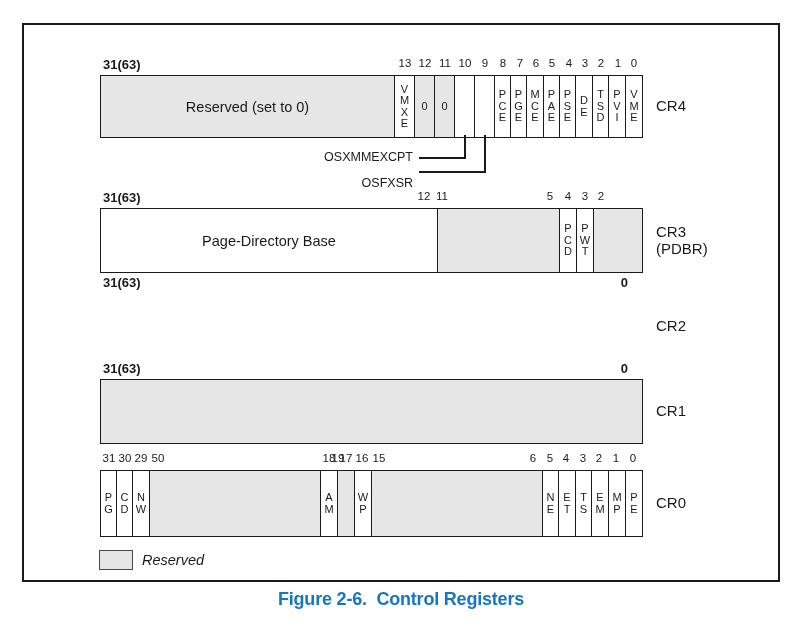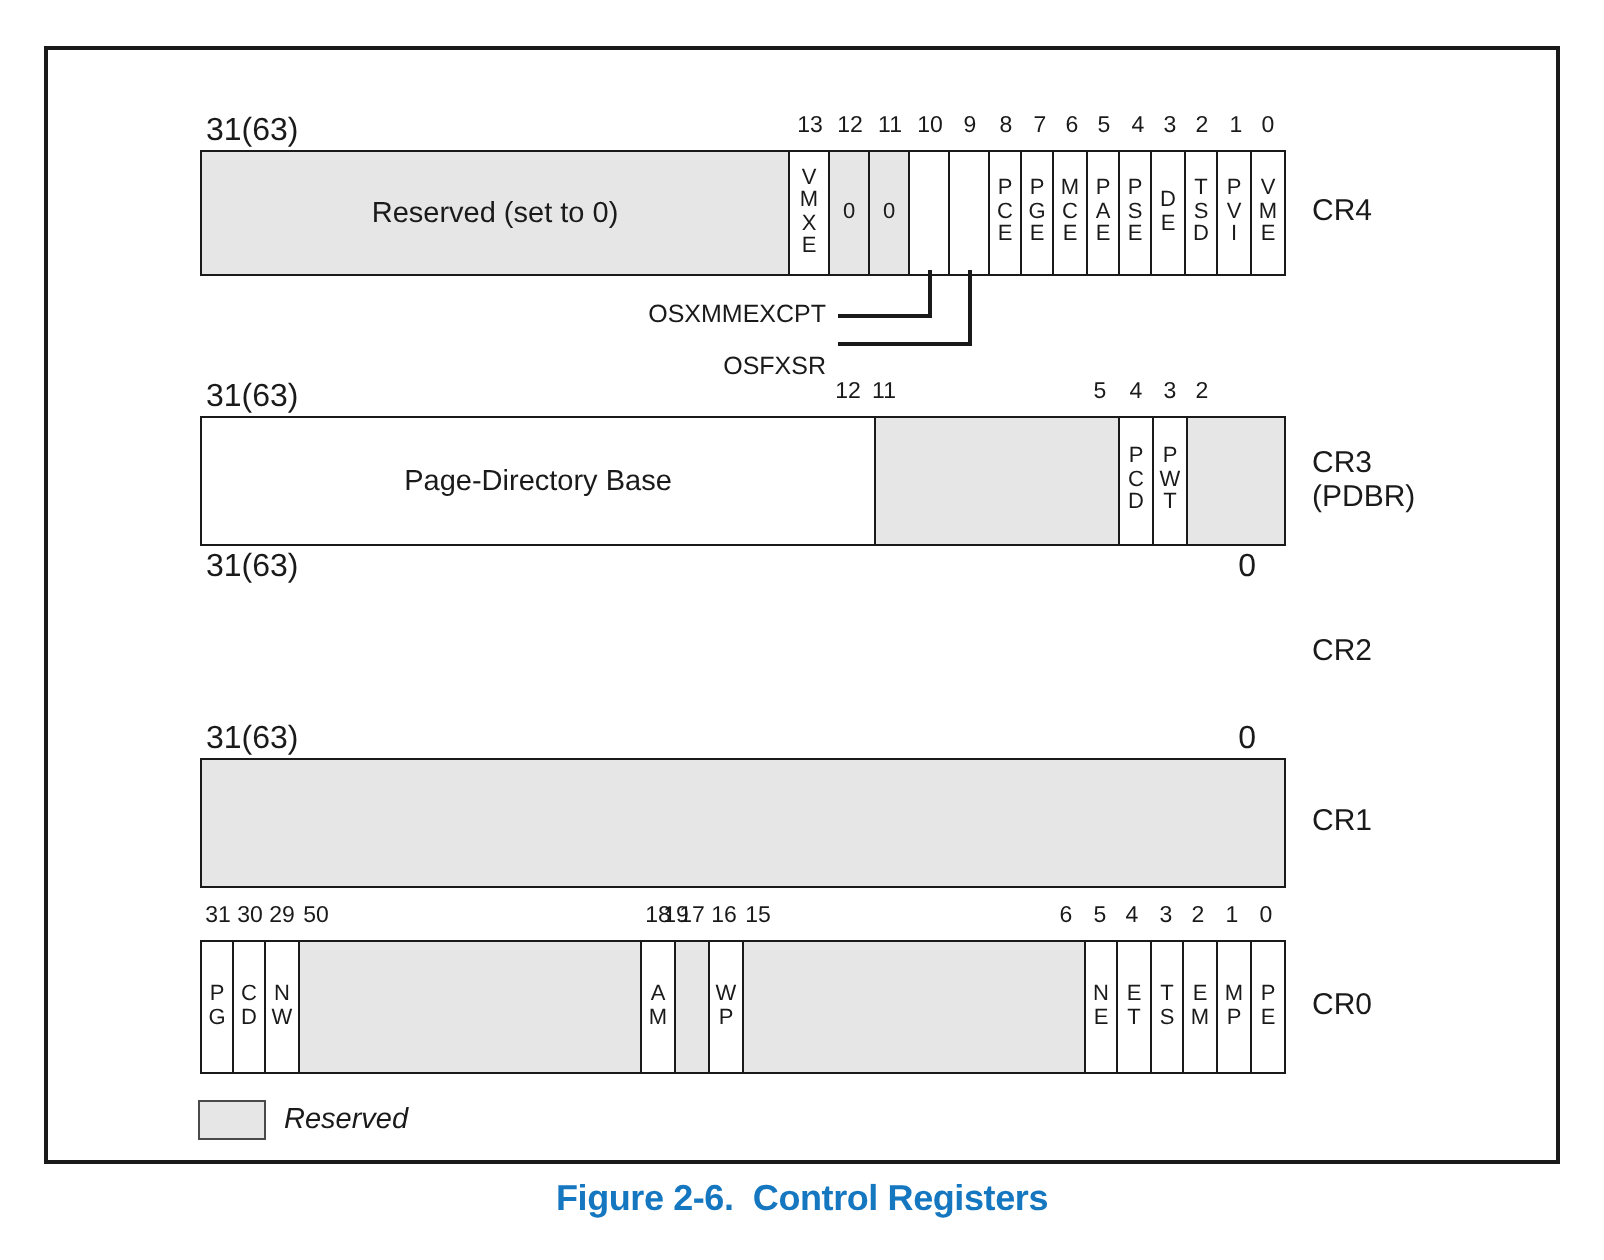--- a/index.html
+++ b/index.html
@@ -27,21 +27,21 @@
   .seg.reserved, .seg.cell-reserved{background:var(--reserved-fill);}
   .seg .big-label{font-size:14.5px;white-space:nowrap;}
   .seg .letters{
     display:flex;flex-direction:column;align-items:center;justify-content:center;
     font-size:11px;line-height:11.5px;
   }
   .bit-label{
     position:absolute;transform:translateX(-50%);
     font-size:11.5px;white-space:nowrap;
   }
-  .corner-label{position:absolute;font-size:16px;white-space:nowrap;}
+  .corner-label{position:absolute;font-size:13px;white-space:nowrap;font-weight:bold;}
   .corner-label.right{transform:translateX(-100%);}
   .reg-name{position:absolute;font-size:15px;line-height:17px;white-space:nowrap;}
   .callout-label{position:absolute;font-size:12.5px;line-height:15px;text-align:right;white-space:nowrap;}
   .hline,.vline{position:absolute;background:var(--line);}
   .legend-swatch{
     position:absolute;left:99px;top:550px;width:34px;height:20px;
     background:var(--reserved-fill);border:1px solid #4a4a4a;box-sizing:border-box;
   }
   .legend-label{position:absolute;left:142px;top:552px;font-size:14.5px;font-style:italic;}
   .caption{

